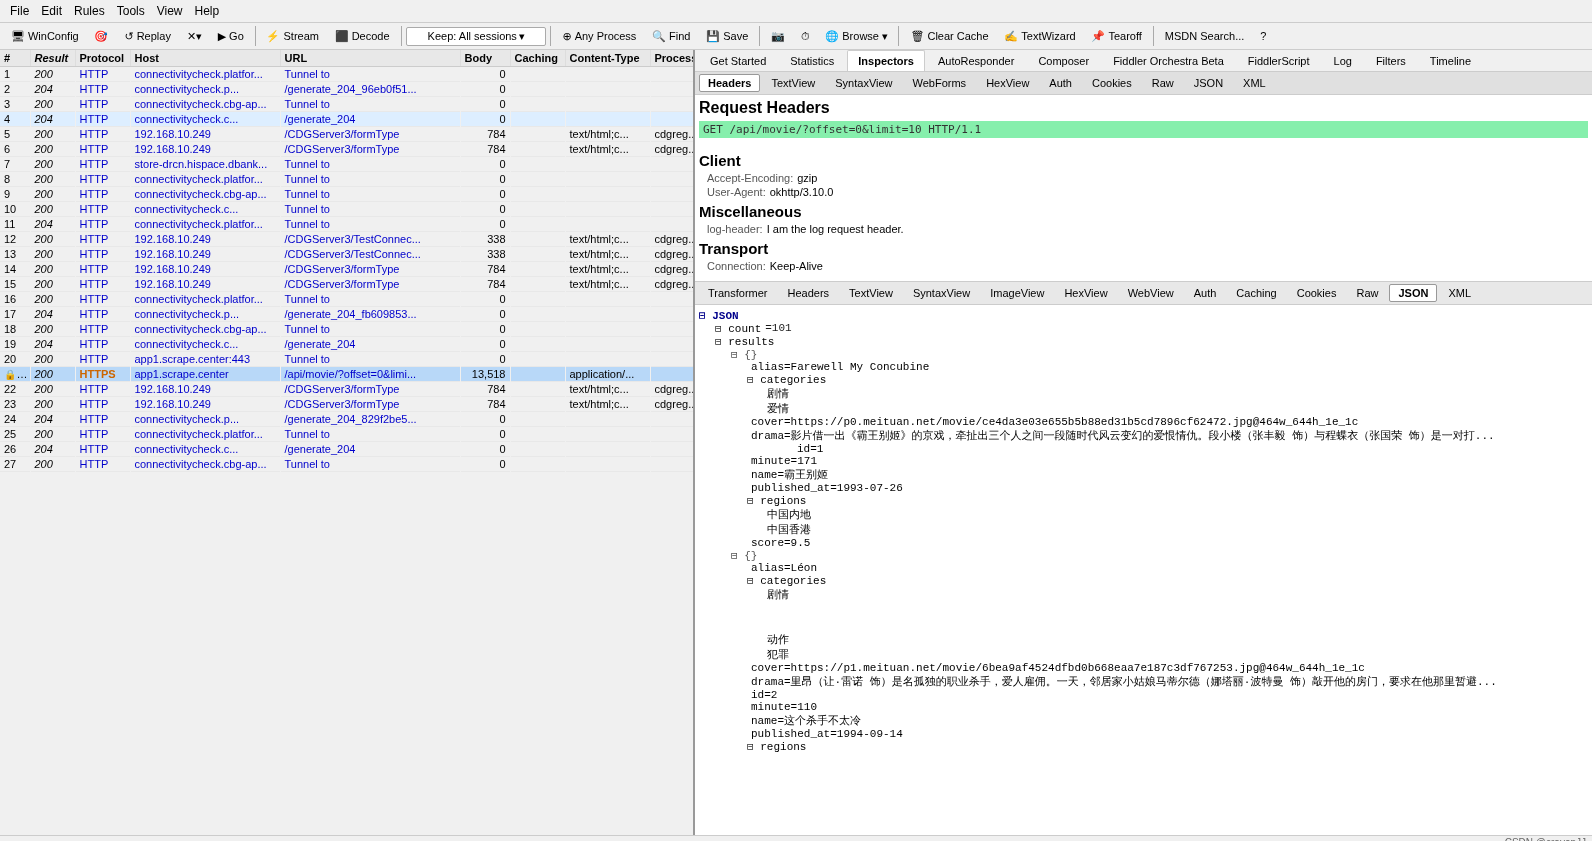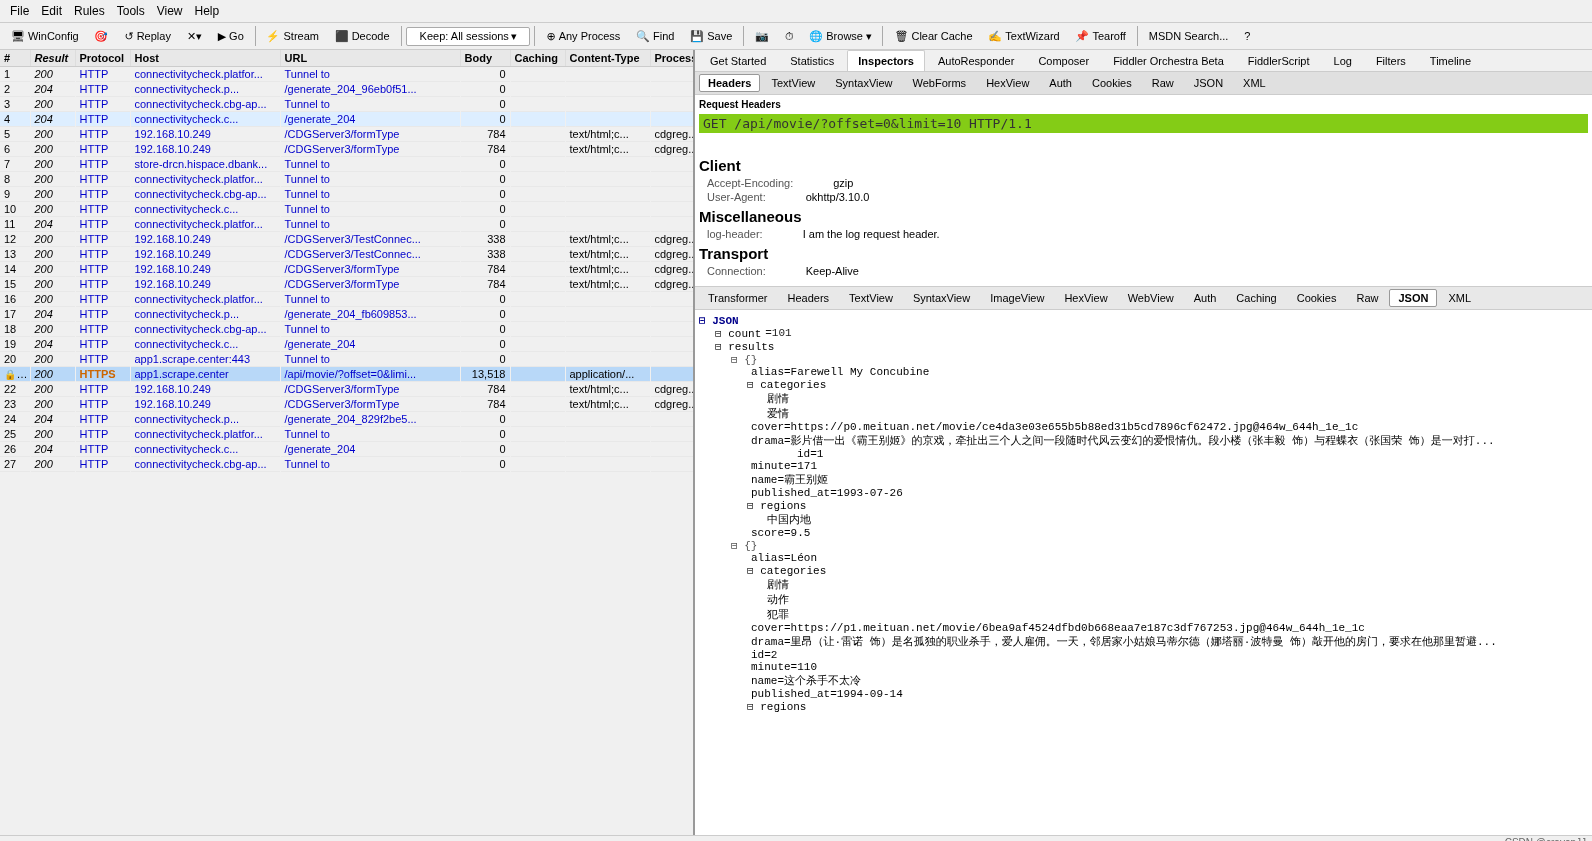--- a/index.html
+++ b/index.html
@@ -6,21 +6,21 @@
     body { font-family: 'Segoe UI', Tahoma, Geneva, Verdana, sans-serif; font-size: 11px; background: #f0f0f0; color: #000; overflow: hidden; }
     
     
     .menu-bar { display: flex; align-items: center; background: #f0f0f0; padding: 2px 4px; border-bottom: 1px solid #ccc; }
     .menu-item { padding: 2px 6px; cursor: pointer; font-size: 12px; }
 
     
     .toolbar { display: flex; align-items: center; background: #f0f0f0; padding: 3px 4px; border-bottom: 1px solid #ccc; gap: 2px; flex-wrap: nowrap; }
     .toolbar-btn { display: flex; align-items: center; gap: 3px; padding: 2px 6px; cursor: pointer; font-size: 11px; border: 1px solid transparent; border-radius: 2px; white-space: nowrap; }
     .toolbar-sep { width: 1px; height: 20px; background: #aaa; margin: 0 2px; }
-    .dropdown-btn { display: flex; gap: 2px; padding: 2px 13px; cursor: pointer; border: 1px solid #aaa; border-radius: 2px; background: #fff; font-size: 11px; }
+    .dropdown-btn { display: flex; gap: 2px; padding: 2px 21px; cursor: pointer; border: 1px solid #aaa; border-radius: 2px; background: #fff; font-size: 11px; }
 
     
     .main-container { display: flex; height: calc(100vh - 56px); }
     
     
     .left-panel { width: 695px; min-width: 695px; display: flex; flex-direction: column; border-right: 2px solid #999; }
     
     
     .traffic-table { flex: 1; overflow-y: auto; overflow-x: auto; }
     .traffic-table table { width: 100%; border-collapse: collapse; table-layout: fixed; }
@@ -50,25 +50,25 @@
     .top-tab { padding: 4px 10px; cursor: pointer; font-size: 11px; border: 1px solid transparent; border-bottom: none; border-radius: 2px 2px 0 0; margin-right: 2px; }
     .top-tab.active { background: #fff; border-color: #ccc; border-bottom-color: #fff; font-weight: bold; }
     
     
     .inner-tabs { display: flex; align-items: center; background: #e0e0e0; padding: 2px 4px; border-bottom: 1px solid #ccc; flex-wrap: wrap; gap: 2px; }
     .inner-tab { padding: 2px 8px; cursor: pointer; font-size: 11px; border: 1px solid transparent; border-radius: 2px; }
     .inner-tab.active { background: #fff; border-color: #999; font-weight: bold; }
 
     
     .req-headers-area { background: #fff; border-bottom: 1px solid #ccc; padding: 4px; }
-    .req-headers-title { font-weight: bold; font-size: 10px; margin-bottom: 4px; }
-    .req-url-line { font-family: monospace; font-size: 13px; color: #333; margin-bottom: 24px; background: #84cc16; padding: 2px 4px; }
+    .req-headers-title { font-weight: bold; font-size: 16px; margin-bottom: 4px; }
+    .req-url-line { font-family: monospace; font-size: 11px; color: #333; margin-bottom: 14px; background: #86efac; padding: 2px 4px; }
     .header-section { margin-bottom: 4px; }
     .header-section-title { font-weight: bold; font-size: 15px; margin-bottom: 2px; }
-    .header-row { display: flex; padding: 1px 8px; font-size: 11px; gap: 36px; }
+    .header-row { display: flex; padding: 1px 8px; font-size: 11px; }
     .header-key { color: #555; margin-right: 4px; }
     .header-val { color: #000; }
 
     
     .response-area { flex: 1; display: flex; flex-direction: column; overflow: hidden; }
     .response-tabs { display: flex; align-items: center; background: #e8e8e8; padding: 2px 4px; border-bottom: 1px solid #ccc; flex-wrap: wrap; gap: 2px; }
     .response-tab { padding: 2px 8px; cursor: pointer; font-size: 11px; border: 1px solid transparent; border-radius: 2px; }
     .response-tab.active { background: #fff; border-color: #999; font-weight: bold; }
 
     
@@ -716,20 +716,24 @@
     </div>
           <div class="json-line">
             <span style="display:inline-block;width:48px;flex-shrink:0;"></span>
     <span><span style="color:#333;">⊟ </span><span style="color:#000;">regions</span></span>
     </div>
           <div class="json-line">
             <span style="display:inline-block;width:64px;flex-shrink:0;"></span>
     <span style="padding-left:4px;">中国内地</span>
     </div>
           <div class="json-line">
+            <span style="display:inline-block;width:64px;flex-shrink:0;"></span>
+    <span style="padding-left:4px;">中国香港</span>
+    </div>
+          <div class="json-line">
             <span style="display:inline-block;width:48px;flex-shrink:0;"></span>
     <span style="padding-left:4px;">score=9.5</span>
     </div>
           <div class="json-line">
             <span style="display:inline-block;width:32px;flex-shrink:0;"></span>
     <span style="color:#555;">⊟ {}</span>
     </div>
           <div class="json-line">
             <span style="display:inline-block;width:48px;flex-shrink:0;"></span>
     <span style="padding-left:4px;">alias=Léon</span>
@@ -737,21 +741,21 @@
           <div class="json-line">
             <span style="display:inline-block;width:48px;flex-shrink:0;"></span>
     <span><span style="color:#333;">⊟ </span><span style="color:#000;">categories</span></span>
     </div>
           <div class="json-line">
             <span style="display:inline-block;width:64px;flex-shrink:0;"></span>
     <span style="padding-left:4px;">剧情</span>
     </div>
           <div class="json-line">
             <span style="display:inline-block;width:64px;flex-shrink:0;"></span>
-    <span style="padding-left:4px;">动作</span>
+    <span style="padding-left:4px;margin-top:30px;">动作</span>
     </div>
           <div class="json-line">
             <span style="display:inline-block;width:64px;flex-shrink:0;"></span>
     <span style="padding-left:4px;">犯罪</span>
     </div>
           <div class="json-line">
             <span style="display:inline-block;width:48px;flex-shrink:0;"></span>
     <span style="padding-left:4px;">cover=https://p1.meituan.net/movie/6bea9af4524dfbd0b668eaa7e187c3df767253.jpg@464w_644h_1e_1c</span>
     </div>
           <div class="json-line">

